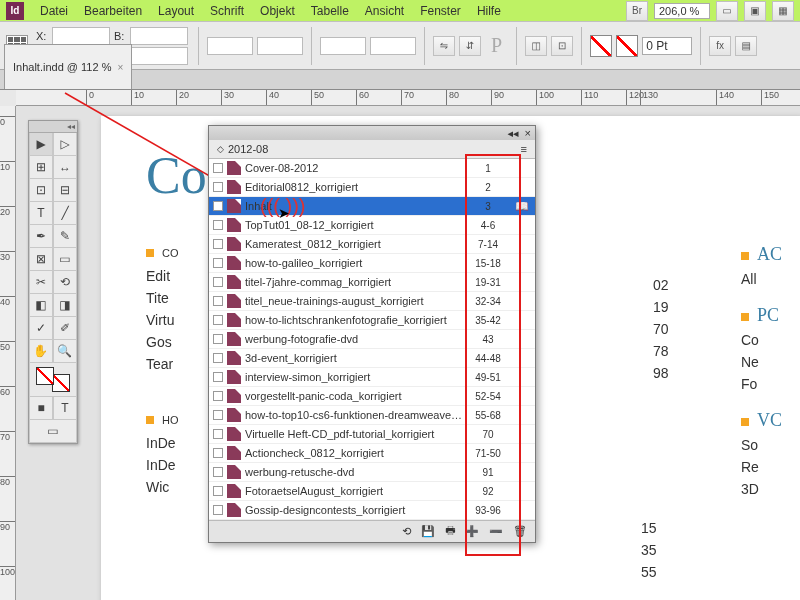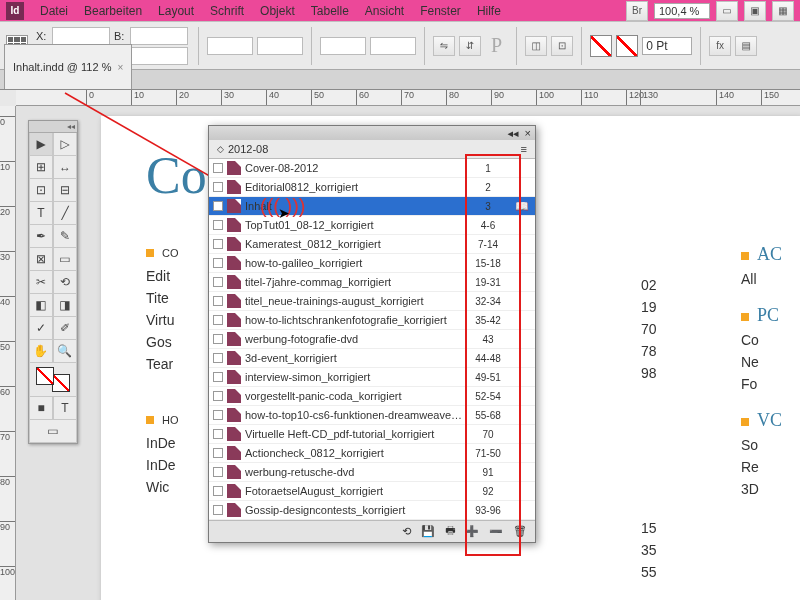--- a/index.html
+++ b/index.html
@@ -1,17 +1,17 @@
 <!DOCTYPE html>
 <html><head>
 <meta charset="utf-8">
 <style>
 *{box-sizing:border-box;margin:0;padding:0;font-family:Tahoma,Arial,sans-serif;font-size:11px;color:#333;user-select:none}
 body{background:#e8e8e8;width:800px;height:600px;overflow:hidden;position:relative}
-.menubar{background:#ec4899;height:22px;display:flex;align-items:center;padding:7px 6px;border-bottom:1px solid #c0c0c0}
+.menubar{background:#bef264;height:22px;display:flex;align-items:center;padding:7px 6px;border-bottom:1px solid #c0c0c0}
 .id-logo{width:18px;height:18px;background:#772a53;color:#fff;display:flex;align-items:center;justify-content:center;font-weight:bold;font-size:10px;margin-right:8px}
 .menu-item{padding:3px 8px;cursor:default;font-size:12px}
 .menu-right{margin-left:auto;display:flex;align-items:center;gap:6px}
 .zoom-box{border:1px solid #aaa;background:#fff;padding:1px 4px;font-size:11px;width:56px}
 .icon-btn{width:22px;height:20px;border:1px solid #c0c0c0;background:linear-gradient(#f8f8f8,#e4e4e4);display:flex;align-items:center;justify-content:center;font-size:10px;color:#555}
 .control-bar{background:#eaeaea;height:48px;border-bottom:1px solid #a8a8a8;display:flex;align-items:center;padding:0 6px;gap:4px}
 .coord-group{display:grid;grid-template-columns:14px 60px 14px 60px;gap:2px;font-size:10px;align-items:center}
 .mini-input{border:1px solid #bbb;background:#fff;height:18px;width:58px}
 .grid-icon{width:22px;height:22px;border:1px solid #999;background:#fff;display:grid;grid-template-columns:repeat(3,1fr);grid-template-rows:repeat(3,1fr);gap:1px;padding:1px;margin-right:4px}
 .grid-icon span{background:#666}
@@ -75,21 +75,21 @@
       <div class="menu-item">Layout</div>
       <div class="menu-item">Schrift</div>
       <div class="menu-item">Objekt</div>
       <div class="menu-item">Tabelle</div>
       <div class="menu-item">Ansicht</div>
       <div class="menu-item">Fenster</div>
       <div class="menu-item">Hilfe</div>
     </div>
   <div class="menu-right">
     <div class="icon-btn">Br</div>
-    <div class="zoom-box">100,4 %</div>
+    <div class="zoom-box">206,0 %</div>
     <div class="icon-btn">▭</div>
     <div class="icon-btn">▣</div>
     <div class="icon-btn">▦</div>
   </div>
 </div>
 
 <div class="control-bar">
   <div class="grid-icon">
       <span></span>
       <span></span>
@@ -185,21 +185,21 @@
             <div class="body-line">Gos</div>
             <div class="body-line">Tear</div>
           </div>
         <div class="section-h" style="margin-top:36px"><span class="bullet"></span><span>HO</span></div>
         <div id="sec2-lines">
             <div class="body-line">InDe</div>
             <div class="body-line">InDe</div>
             <div class="body-line">Wic</div>
           </div>
       </div>
-      <div id="nums1" style="position:absolute;left:540px;top:155px">
+      <div id="nums1" style="position:absolute;left:552px;top:155px">
           <div class="body-line" style="text-align: right;">02</div>
           <div class="body-line" style="text-align: right;">19</div>
           <div class="body-line" style="text-align: right;">70</div>
           <div class="body-line" style="text-align: right;">78</div>
           <div class="body-line" style="text-align: right;">98</div>
         </div>
       <div id="nums2" style="position:absolute;left:540px;top:398px">
           <div class="body-line" style="text-align: right;">15</div>
           <div class="body-line" style="text-align: right;">35</div>
           <div class="body-line" style="text-align: right;">55</div>

